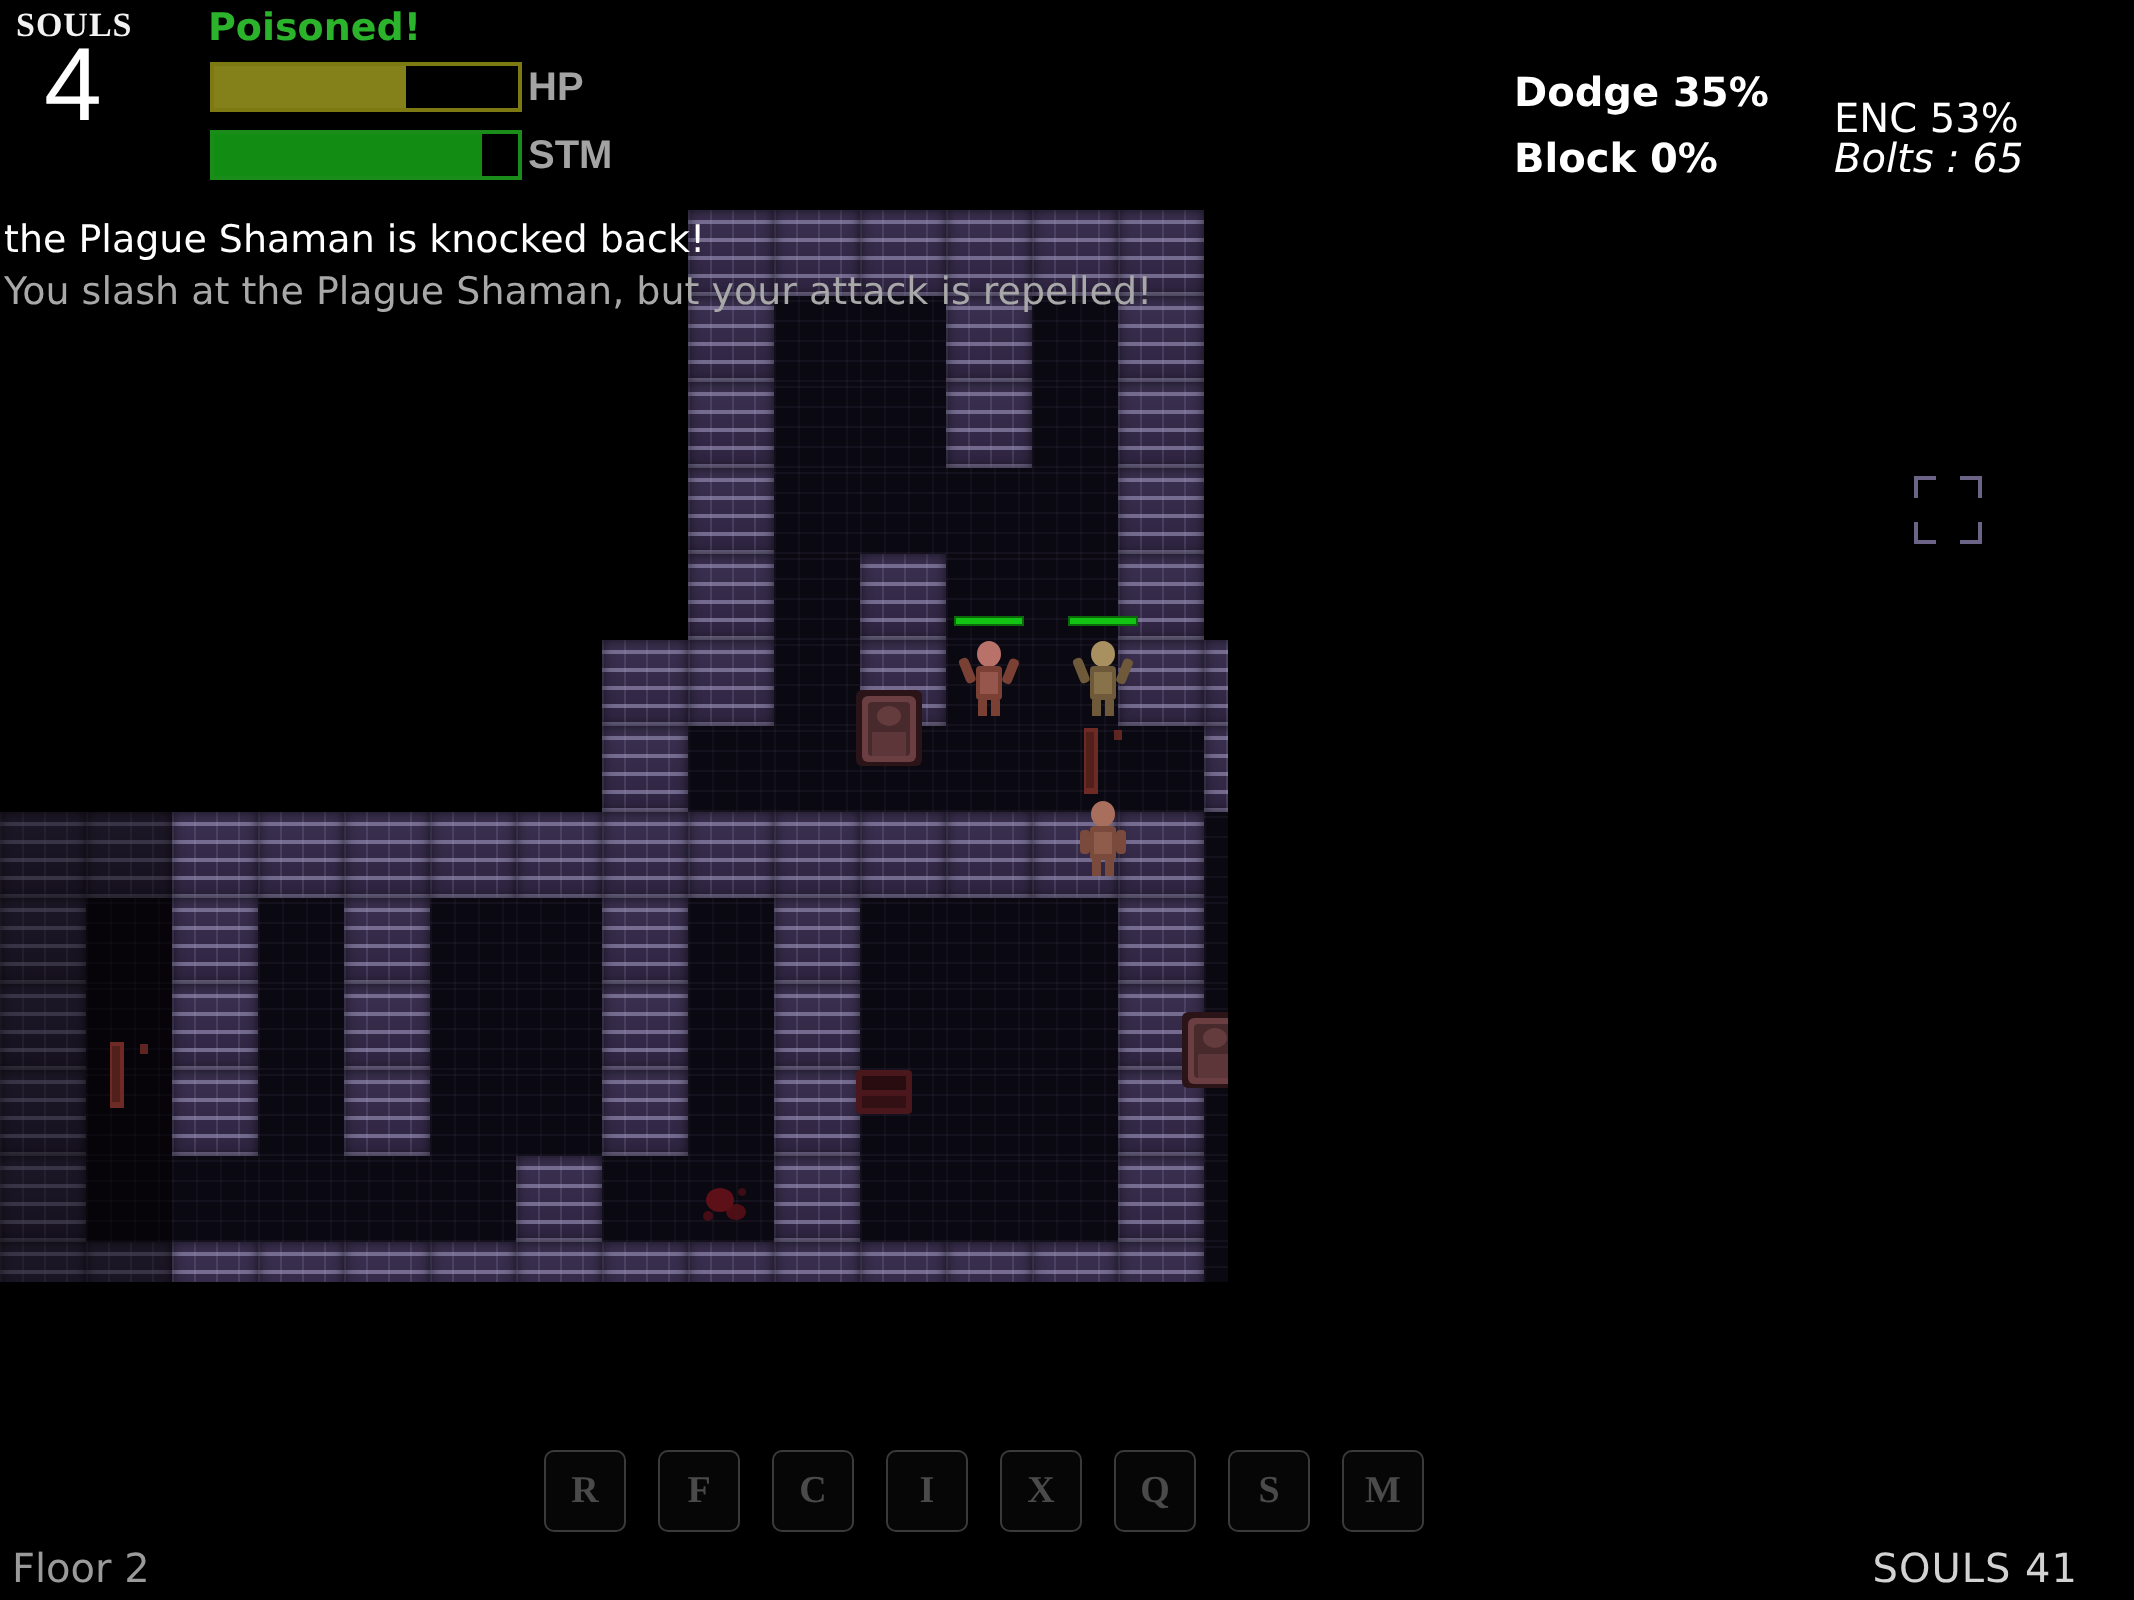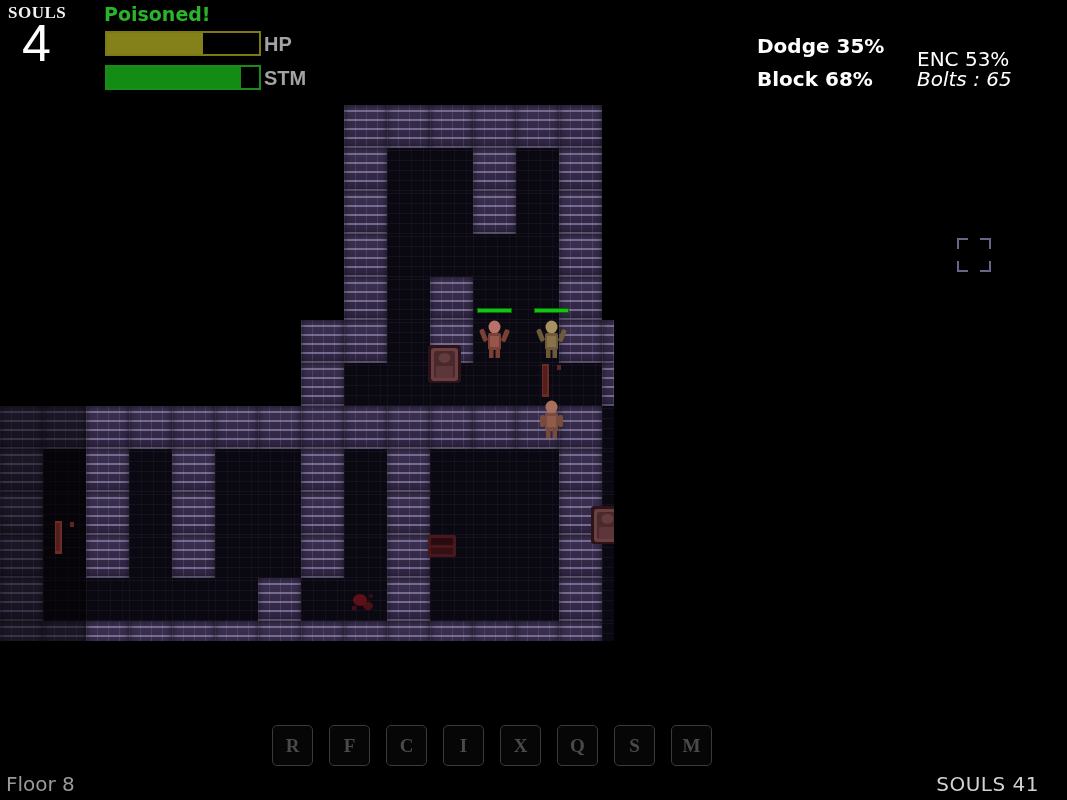--- a/index.html
+++ b/index.html
@@ -491,41 +491,45 @@
       <div id="hp-bar-fill" style="width: 63%; background: rgb(133, 129, 26);"></div>
     </div>
     <div id="hp-label" class="bar-label">HP</div>
 
     <div id="stm-bar-wrap" class="barwrap">
       <div id="stm-bar-fill" style="width: 88%; background: rgb(18, 140, 18);"></div>
     </div>
     <div id="stm-label" class="bar-label">STM</div>
 
     <div id="stat-dodge" class="stat bold">Dodge 35%</div>
-    <div id="stat-block" class="stat bold">Block 68%</div>
+    <div id="stat-block" class="stat bold">Block 0%</div>
     <div id="stat-enc" class="stat">ENC 53%</div>
     <div id="stat-bolts" class="stat">Bolts : 65</div>
   </div>
 
+  <div id="msg-log">
+      <div class="msg recent">the Plague Shaman is knocked back!</div>
+      <div class="msg old">You slash at the Plague Shaman, but your attack is repelled!</div>
+    </div>
 
   <div id="reticle" style="left: 957px; top: 238px;">
     <span class="tl" style="border-color: rgb(107, 100, 134);"></span>
     <span class="tr" style="border-color: rgb(107, 100, 134);"></span>
     <span class="bl" style="border-color: rgb(107, 100, 134);"></span>
     <span class="br" style="border-color: rgb(107, 100, 134);"></span>
   </div>
 
   <div id="hud-bottom">
     <div id="keybinds">
         <div class="keybtn">R</div>
         <div class="keybtn">F</div>
         <div class="keybtn">C</div>
         <div class="keybtn">I</div>
         <div class="keybtn">X</div>
         <div class="keybtn">Q</div>
         <div class="keybtn">S</div>
         <div class="keybtn">M</div>
       </div>
-    <div id="floor-label">Floor 8</div>
+    <div id="floor-label">Floor 2</div>
     <div id="souls-label">SOULS 41</div>
   </div>
 
 </div>
 
 </body></html>

